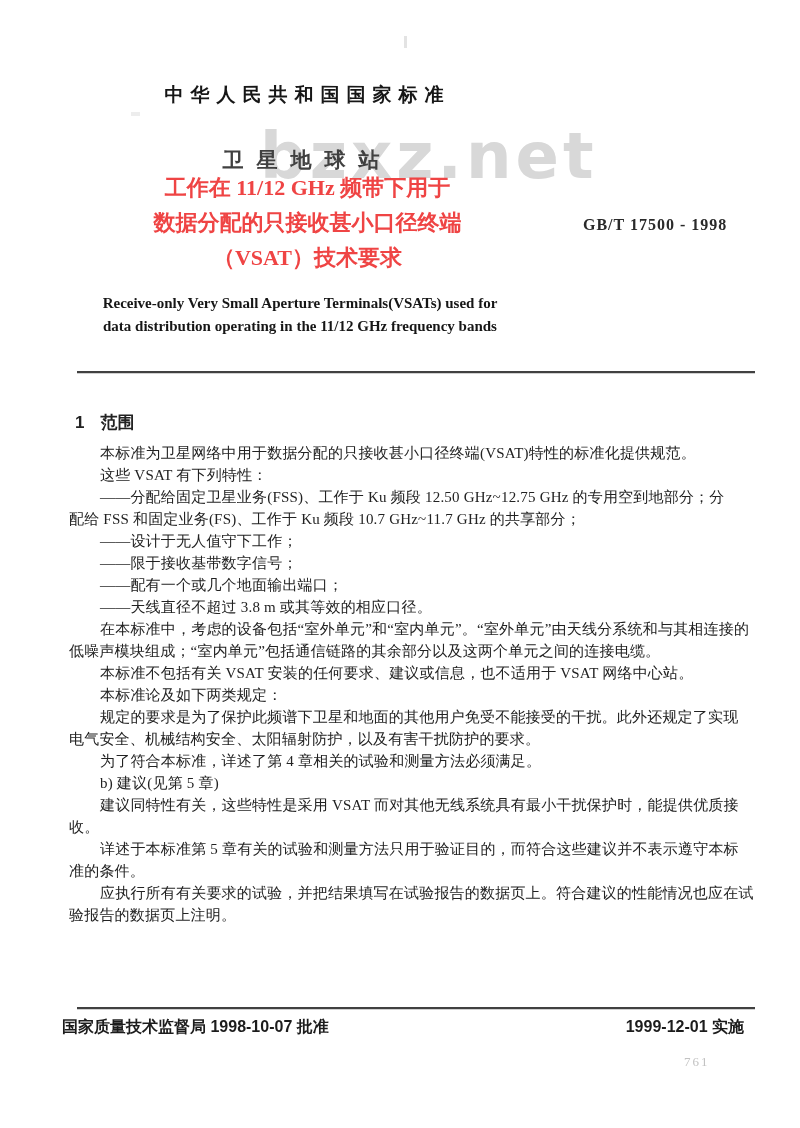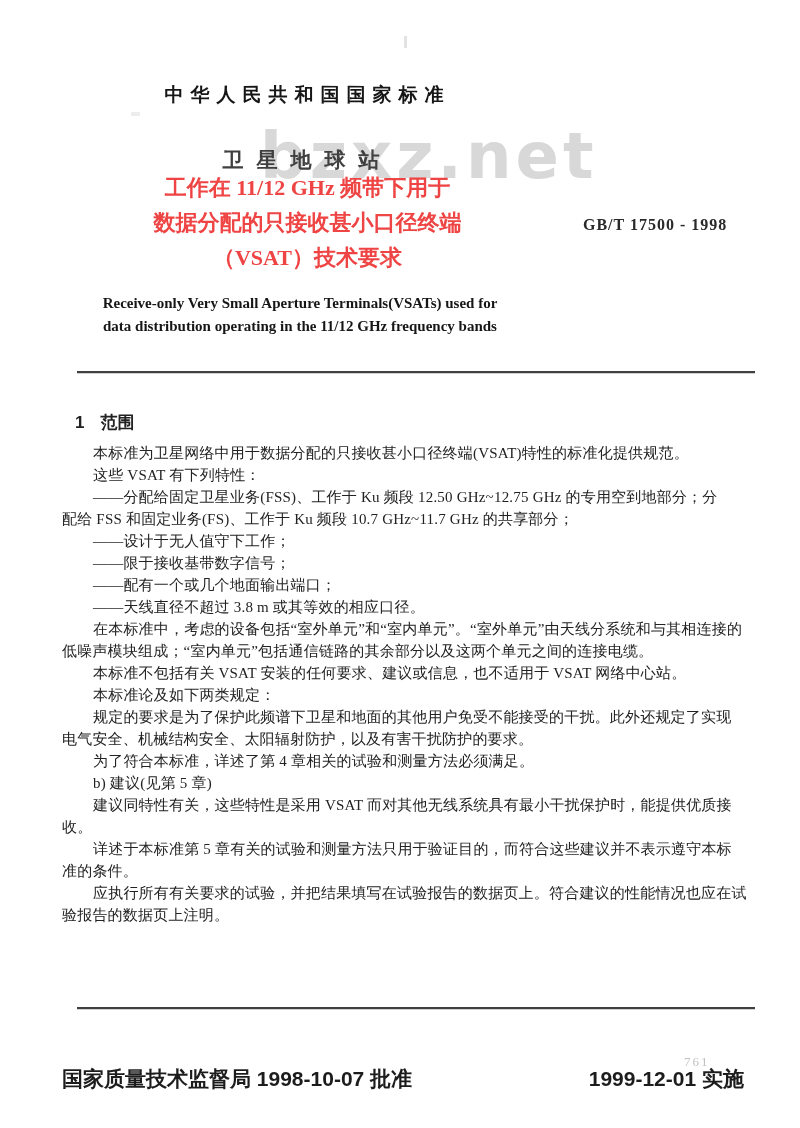--- a/index.html
+++ b/index.html
@@ -91,33 +91,33 @@
 
   .body-text {
     top: 442px; left: 62px; width: 682px;
     font-size: 15px;
     color: #222;
   }
   .bline {
     height: 22px; line-height: 22px;
     white-space: nowrap;
     letter-spacing: 0.2px;
+    margin-left: 7px;
   }
   .bline.ind { padding-left: 31px; }
 
   .footer-row {
     top: 1017px; left: 62px; width: 682px;
     display: flex;
     justify-content: space-between;
     align-items: baseline;
     font-family: "Liberation Sans", "DejaVu Sans", sans-serif;
-    font-size: 21px; font-weight: bold;
+    font-size: 16px; font-weight: bold;
     color: #1c1c1c;
     white-space: nowrap;
-    margin-top: 48px;
   }
   .page-number {
     top: 1054px; left: 684px;
     font-size: 13px;
     letter-spacing: 2px;
     color: #c2c2c2;
   }
 </style>
 </head>
 <body>

